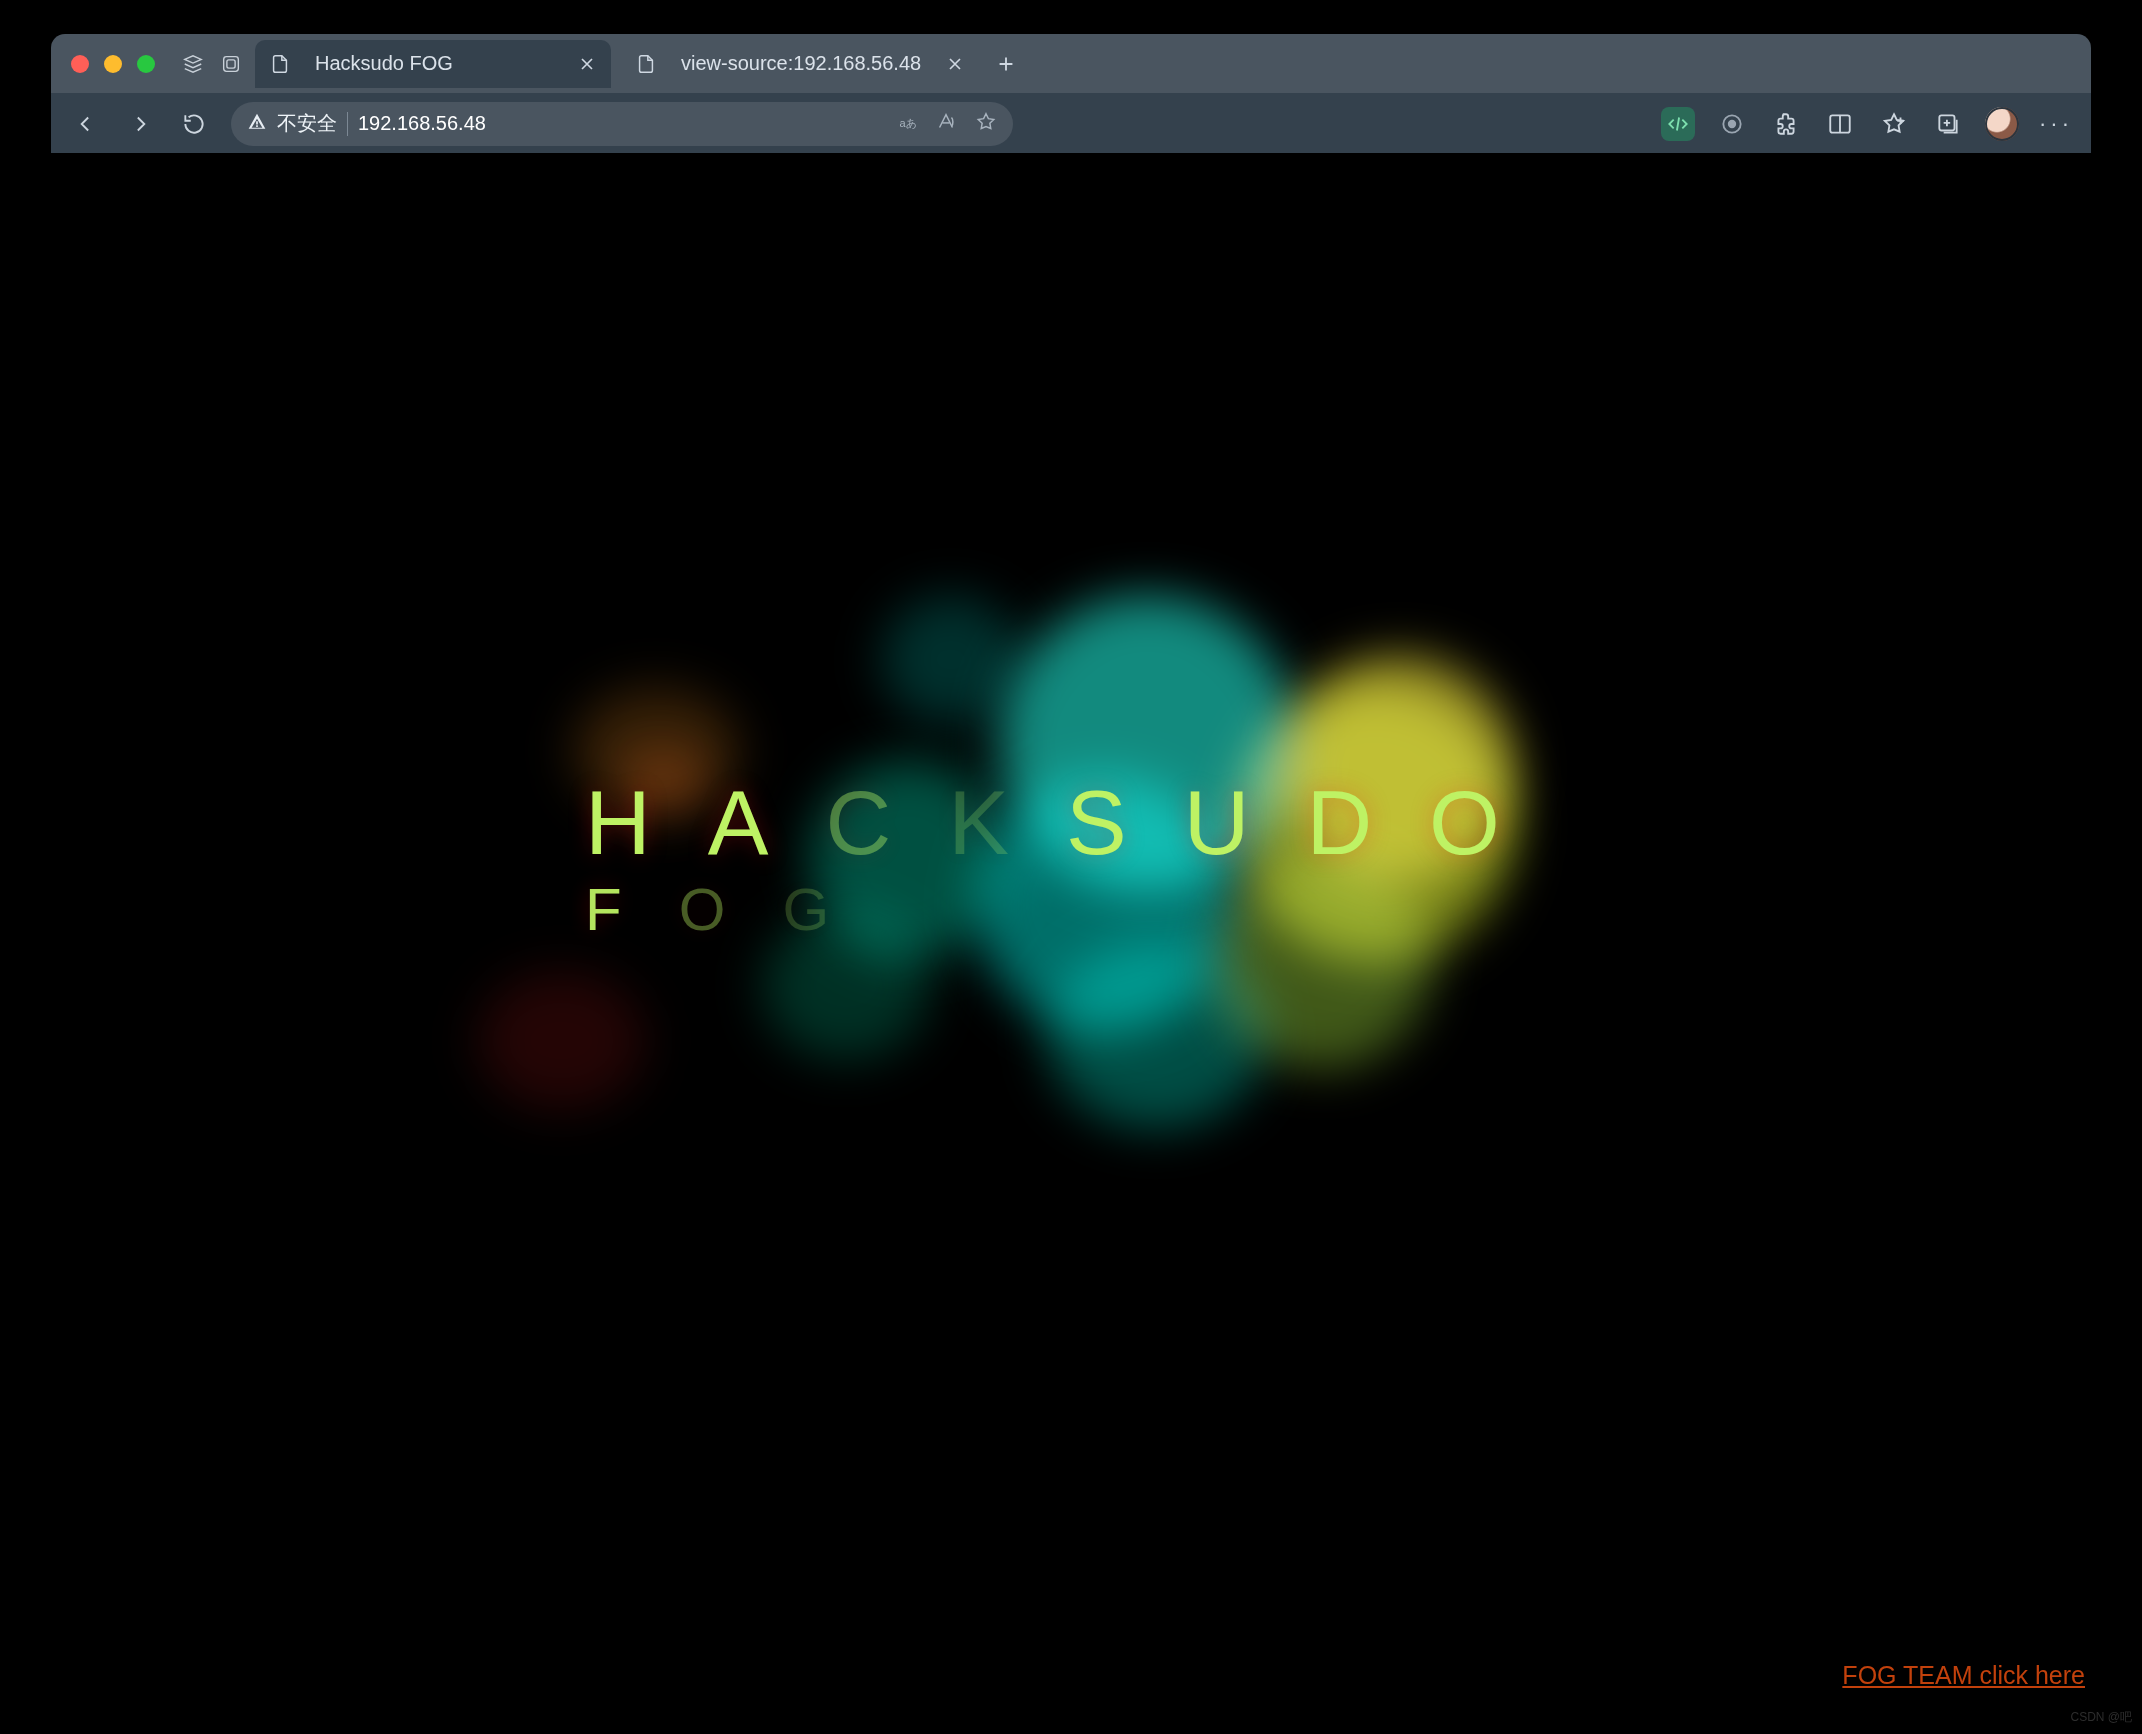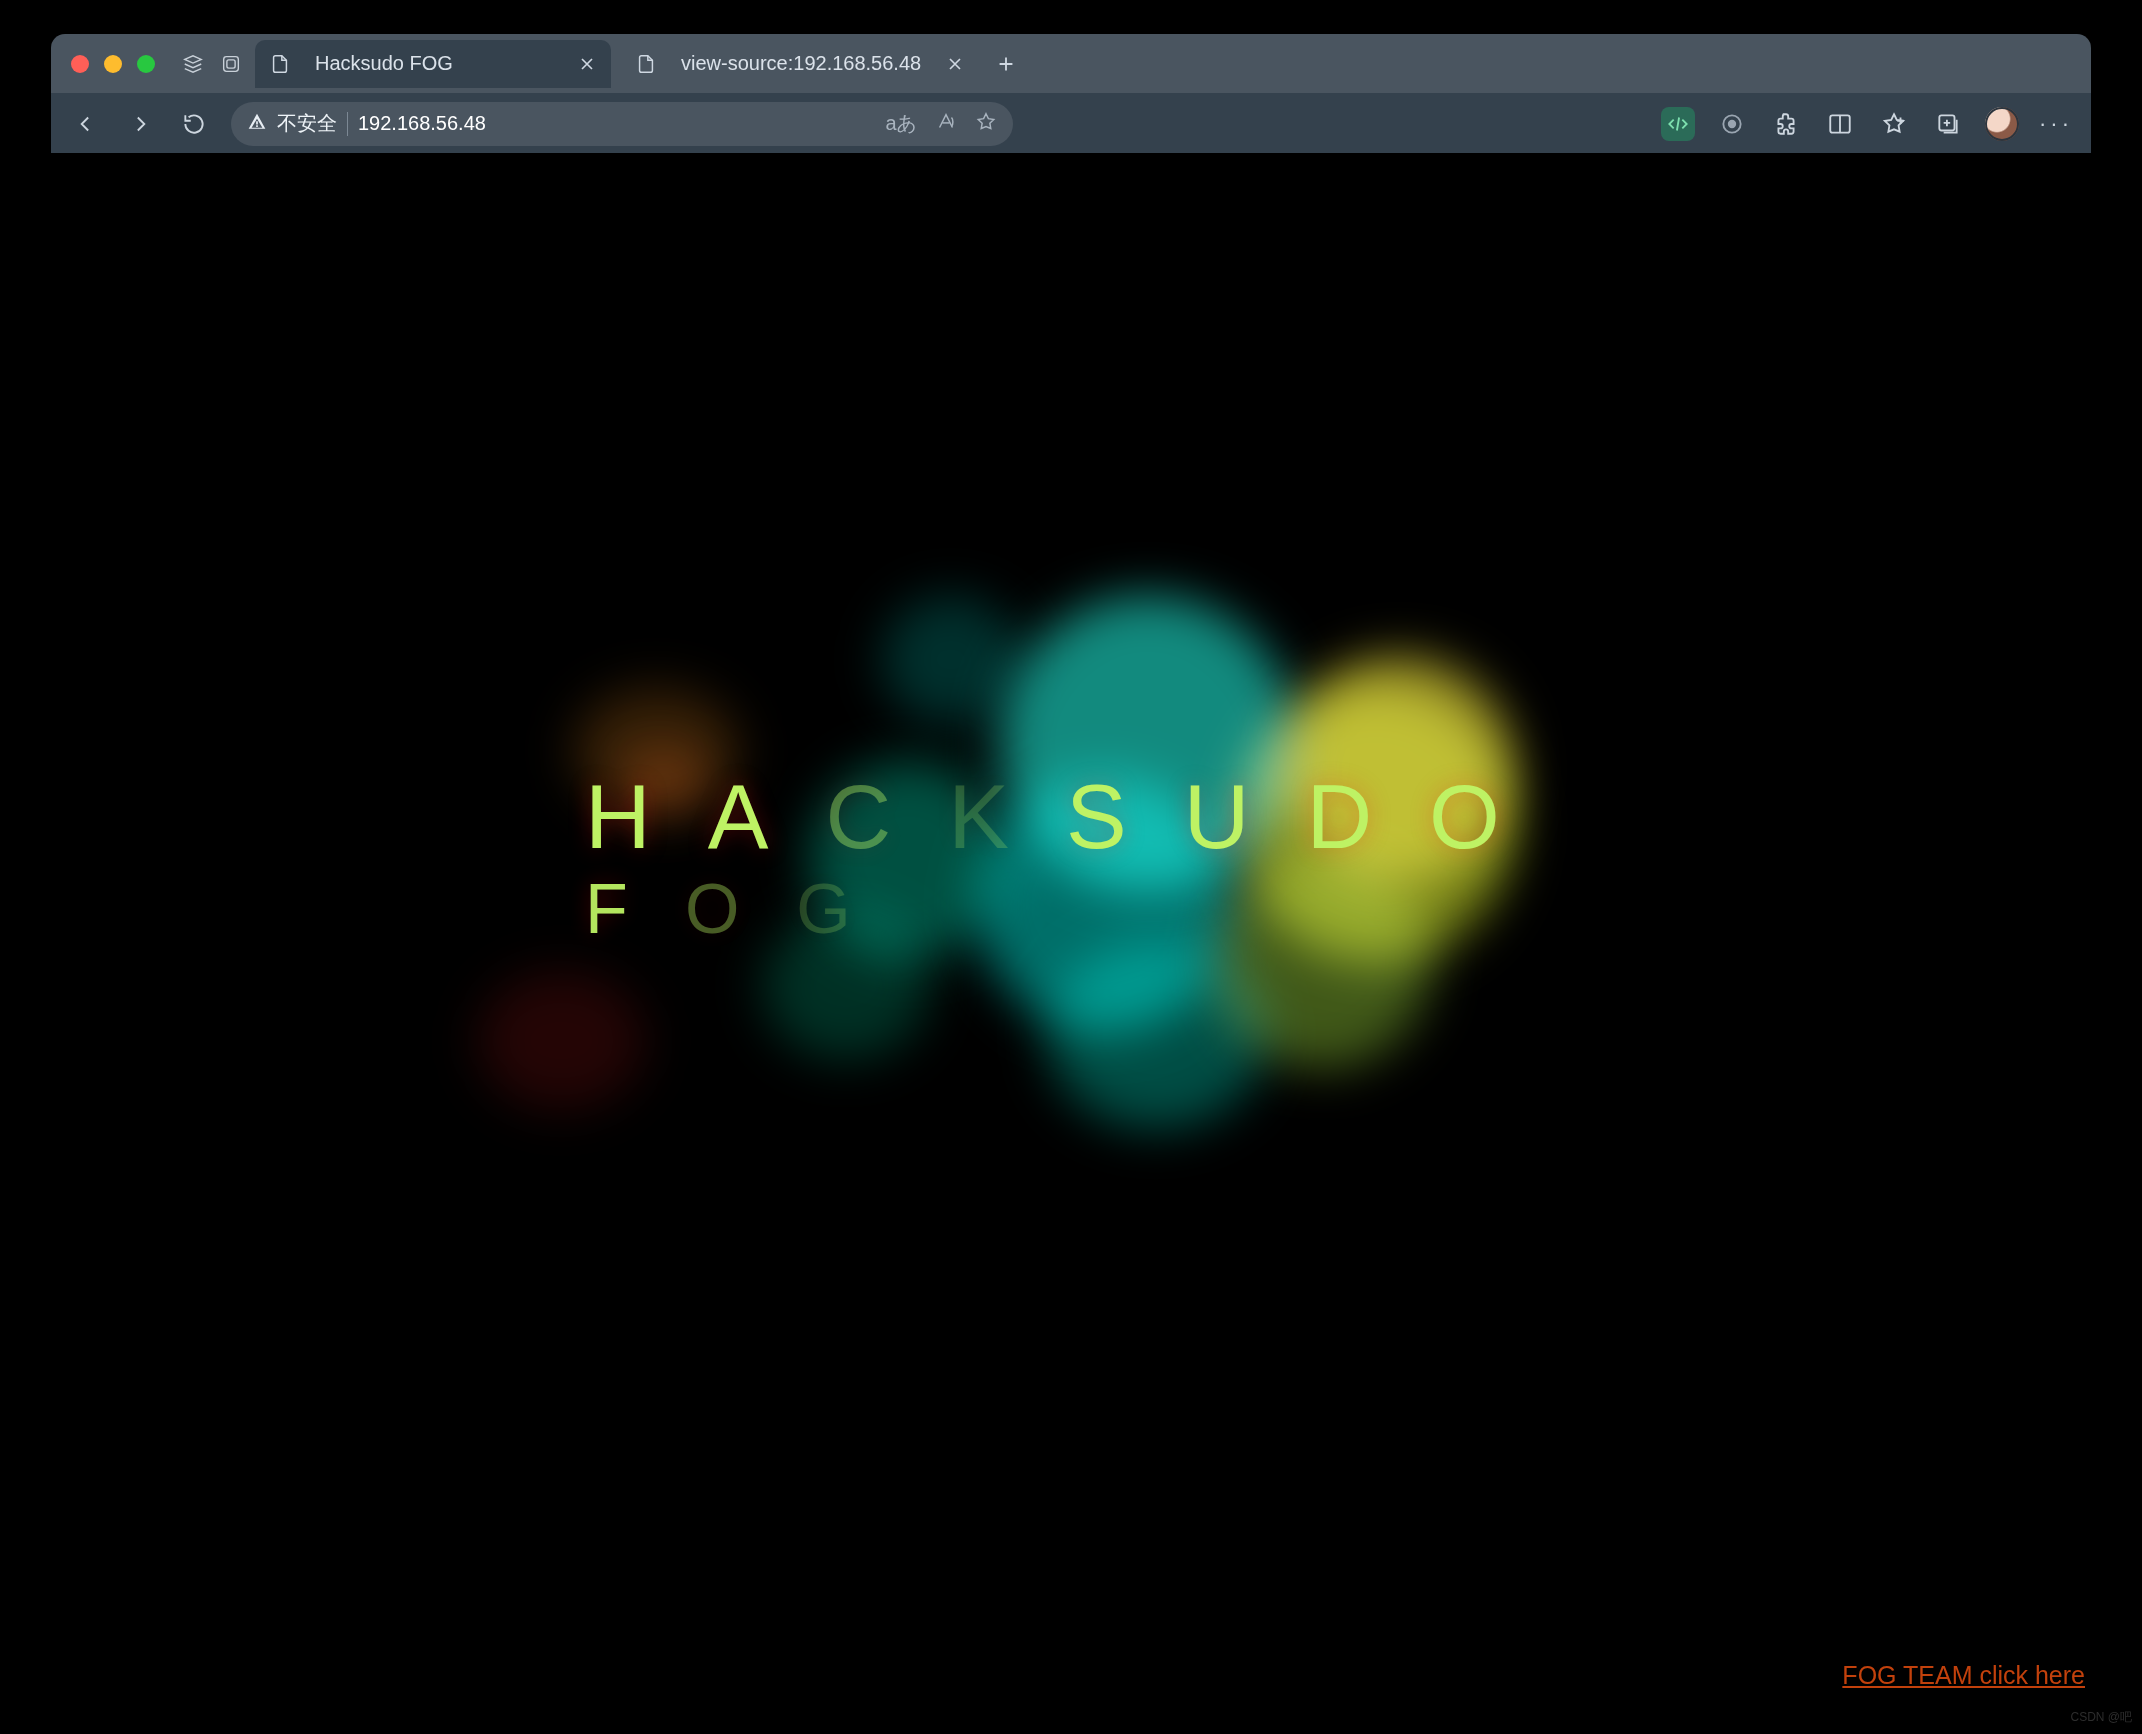--- a/index.html
+++ b/index.html
@@ -85,21 +85,21 @@
   align-items: center;
   padding: 0 16px;
   gap: 10px;
   color: #e5ecf3;
 }
 .omnibox .warn { color: #e7edf3; font-size: 15px; }
 .omnibox .sec-label { font-size: 20px; color: #eef3f7; }
 .omnibox .divider { width: 1px; height: 24px; background: #7c8894; }
 .omnibox .url { font-size: 20px; color: #fff; flex: 1 1 auto; white-space: nowrap; overflow: hidden; }
 .omnibox .trail { display:flex; align-items:center; gap: 18px; color:#a9b4bf; }
-.omnibox .trail .pill { font-size:20px; }
+.omnibox .trail .pill { font-size:11px; }
 
 .spacer { flex: 1 1 auto; }
 
 .tb-icon.accent { background:#2b6b58; color:#7de0af; border-radius:8px; }
 .tb-icon.ring   { color:#9aa5b1; }
 .avatar { width:34px; height:34px; border-radius:50%; background: radial-gradient(circle at 35% 35%, #f4d7c8 0 40%, #8b5a47 45% 100%); box-shadow: inset 0 0 0 2px #2c353e; }
 .more-dots { letter-spacing:4px; font-size:22px; color:#cdd6df; }
 
 
 .page {
@@ -139,21 +139,21 @@
 .headline {
   position: absolute;
   left: 50%; top: 44.5%;
   transform: translate(-50%, -50%);
   text-align: left;
   font-family: Liberation Sans, sans-serif;
   color: #bef264;
   text-shadow: 0 0 22px rgba(227,22,22,.35);
 }
 .headline .row1 { font-size: 91px; letter-spacing: 57px; white-space: nowrap; }
-.headline .row2 { font-size: 70px; letter-spacing: 57px; opacity: .95; }
+.headline .row2 { font-size: 60px; letter-spacing: 57px; opacity: .95; }
 .headline .faded { opacity: .40; }
 .headline .ghost { opacity: .22; }
 
 .foglink {
   position: absolute;
   right: 57px; bottom: 44px;
   color: #c2410c;
   font-size: 25px;
   text-decoration: underline;
   font-family: Arial, Helvetica, sans-serif;

